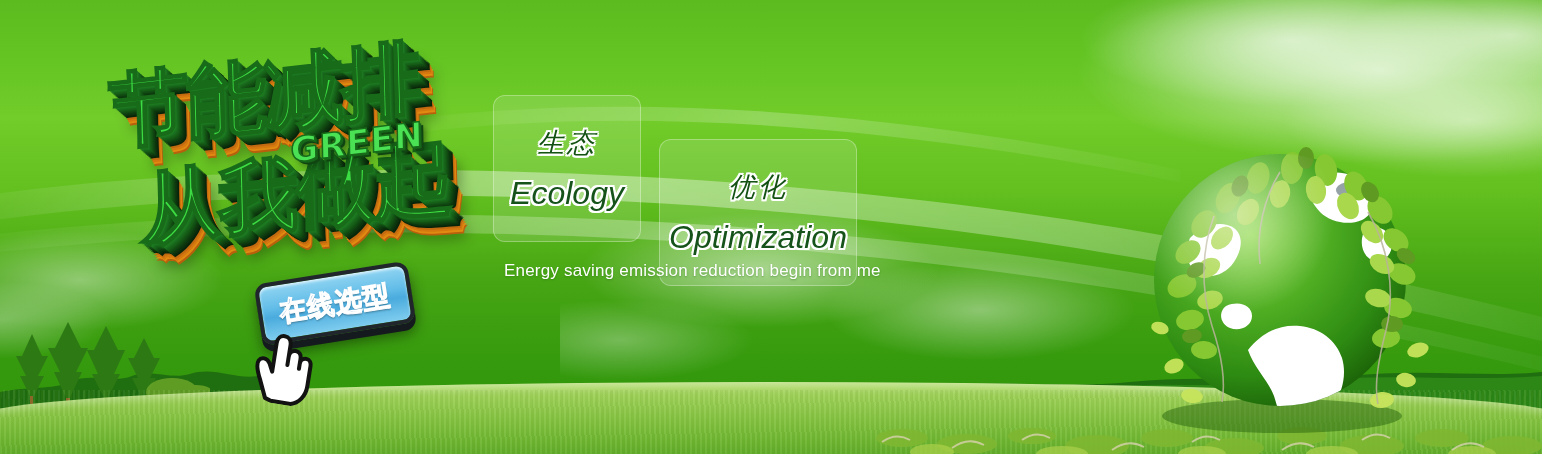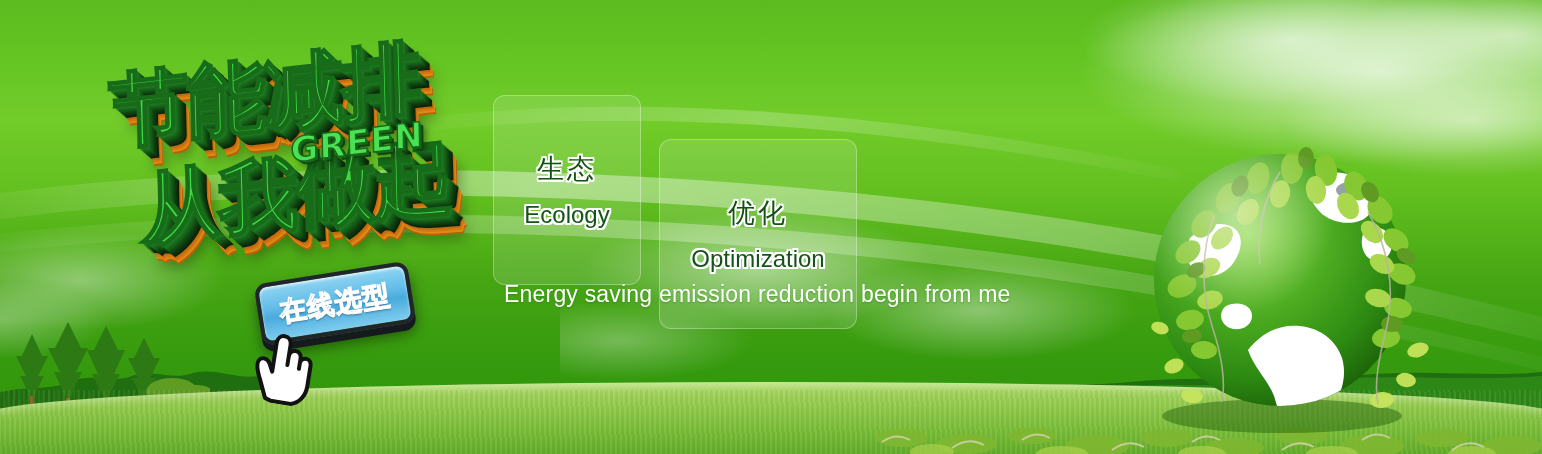--- a/index.html
+++ b/index.html
@@ -192,69 +192,69 @@
   
   .cards {
     position: absolute;
     left: 493px; top: 95px;
     display: flex;
     gap: 18px;
     align-items: stretch;
   }
   .card {
     width: 148px;
-    height: 190px;
+    height: 147px;
     border-radius: 12px;
     background: rgba(255,255,255,0.13);
     border: 1px solid rgba(255,255,255,0.30);
     display: flex;
     flex-direction: column;
     align-items: center;
     justify-content: center;
     gap: 14px;
     padding: 0 6px;
     cursor: pointer;
+    font-style: italic;
   }
   .card.wide  { width: 248px; }
   .card.wide2 { width: 198px; margin-top: 44px; }
   .card-cn {
     font-family: "DejaVu Sans", sans-serif;
     font-size: 27px;
     font-weight: normal;
     letter-spacing: 3px;
     color: #145214;
     text-shadow:
       -1.6px -1.6px 0 #fff, 1.6px -1.6px 0 #fff,
       -1.6px 1.6px 0 #fff, 1.6px 1.6px 0 #fff,
       0 -1.8px 0 #fff, 0 1.8px 0 #fff,
       -1.8px 0 0 #fff, 1.8px 0 0 #fff;
     white-space: nowrap;
   }
   .card-en {
     font-family: "Liberation Sans", sans-serif;
-    font-size: 24px;
+    font-size: 32px;
     font-weight: normal;
     color: #15531a;
     text-shadow:
       -1.8px -1.8px 0 #fff, 1.8px -1.8px 0 #fff,
       -1.8px 1.8px 0 #fff, 1.8px 1.8px 0 #fff,
       0 -2px 0 #fff, 0 2px 0 #fff,
       -2px 0 0 #fff, 2px 0 0 #fff;
     white-space: nowrap;
   }
   .tagline {
     position: absolute;
     left: 504px; top: 261px;
     font-family: "Liberation Sans", sans-serif;
-    font-size: 23px;
+    font-size: 17px;
     color: #ffffff;
     letter-spacing: .2px;
     text-shadow: 0 1px 2px rgba(40,110,20,.45);
     white-space: nowrap;
-    margin-top: 20px;
   }
 
   
   .globe-wrap {
     position: absolute;
     left: 1130px; top: 128px;
     width: 300px; height: 306px;
     pointer-events: none;
   }
 </style>

